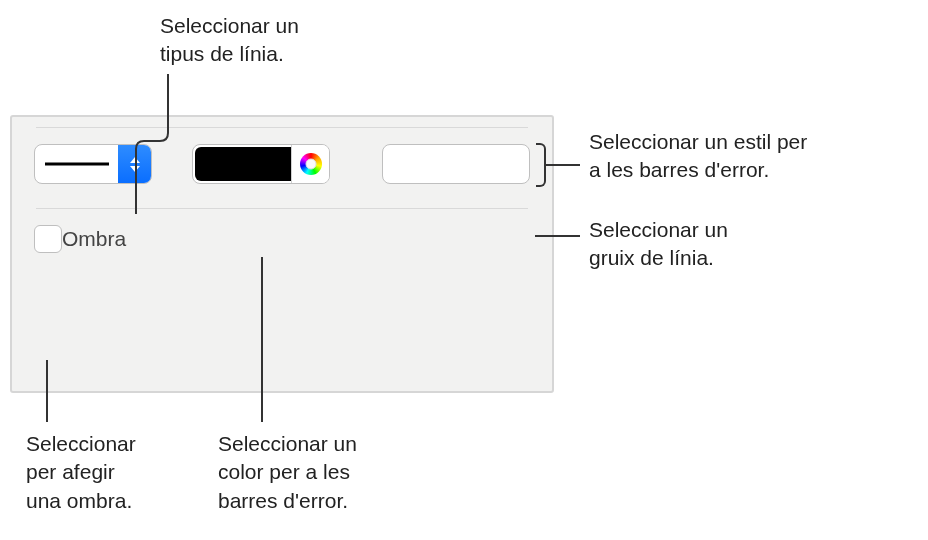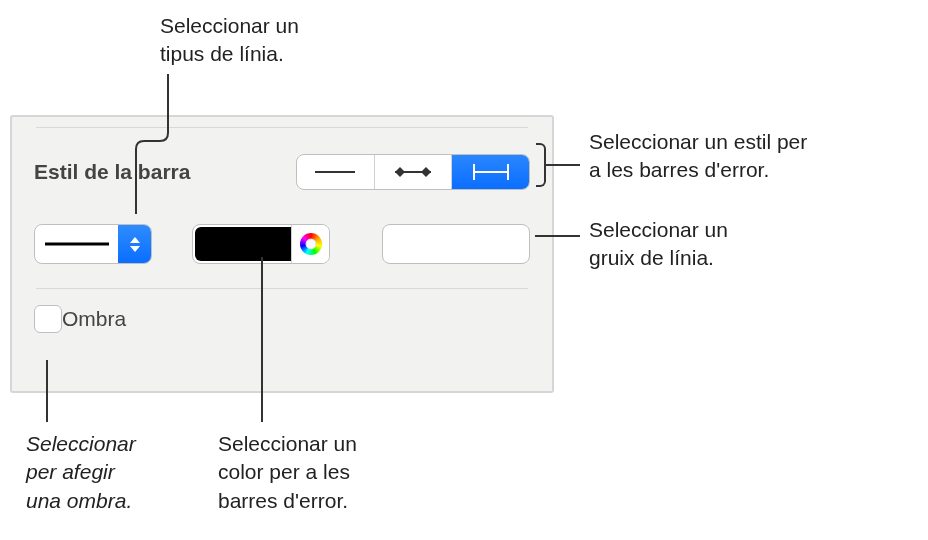--- a/index.html
+++ b/index.html
@@ -215,56 +215,31 @@
 
 <div class="callout" style="left:160px; top:12px; white-space:pre-line;">Seleccionar un
 tipus de línia.</div>
 
 <div class="callout" style="left:589px; top:128px; white-space:pre-line;">Seleccionar un estil per
 a les barres d'error.</div>
 
 <div class="callout" style="left:589px; top:216px; white-space:pre-line;">Seleccionar un
 gruix de línia.</div>
 
-<div class="callout" style="left:26px; top:430px; white-space:pre-line;font-style:italic;">Seleccionar
+<div class="callout" style="left:26px; top:430px; white-space:pre-line;">Seleccionar
 per afegir
 una ombra.</div>
 
 <div class="callout" style="left:218px; top:430px; white-space:pre-line;">Seleccionar un
 color per a les
 barres d'error.</div>
 
 <div class="panel">
   <div class="divider" style="margin-top:10px;"></div>
 
-  <div class="row row-top">
-    <div class="section-title">Estil de la barra</div>
-
-    <div class="seg">
-      <div class="seg-item">
-        <svg width="50" height="36">
-          <line x1="5" y1="18" x2="45" y2="18" stroke="#333" stroke-width="2"></line>
-        </svg>
-      </div>
-      <div class="seg-item">
-        <svg width="50" height="36">
-          <line x1="7" y1="18" x2="43" y2="18" stroke="#333" stroke-width="2"></line>
-          <polygon points="7,18 12,13 17,18 12,23" fill="#333"></polygon>
-          <polygon points="33,18 38,13 43,18 38,23" fill="#333"></polygon>
-        </svg>
-      </div>
-      <div class="seg-item selected">
-        <svg width="50" height="36">
-          <line x1="8" y1="18" x2="42" y2="18" stroke="#fff" stroke-width="2"></line>
-          <line x1="8" y1="10" x2="8" y2="26" stroke="#fff" stroke-width="2"></line>
-          <line x1="42" y1="10" x2="42" y2="26" stroke="#fff" stroke-width="2"></line>
-        </svg>
-      </div>
-    </div>
-  </div>
 
   <div class="row row-controls">
     <div class="line-type">
       <div class="line-type-main">
         <svg width="64" height="6">
             <line x1="0" y1="3" x2="64" y2="3" stroke="#000" stroke-width="3"></line>
           </svg>
       </div>
       <div class="line-type-stepper">
         <div class="arrow-up"></div>

